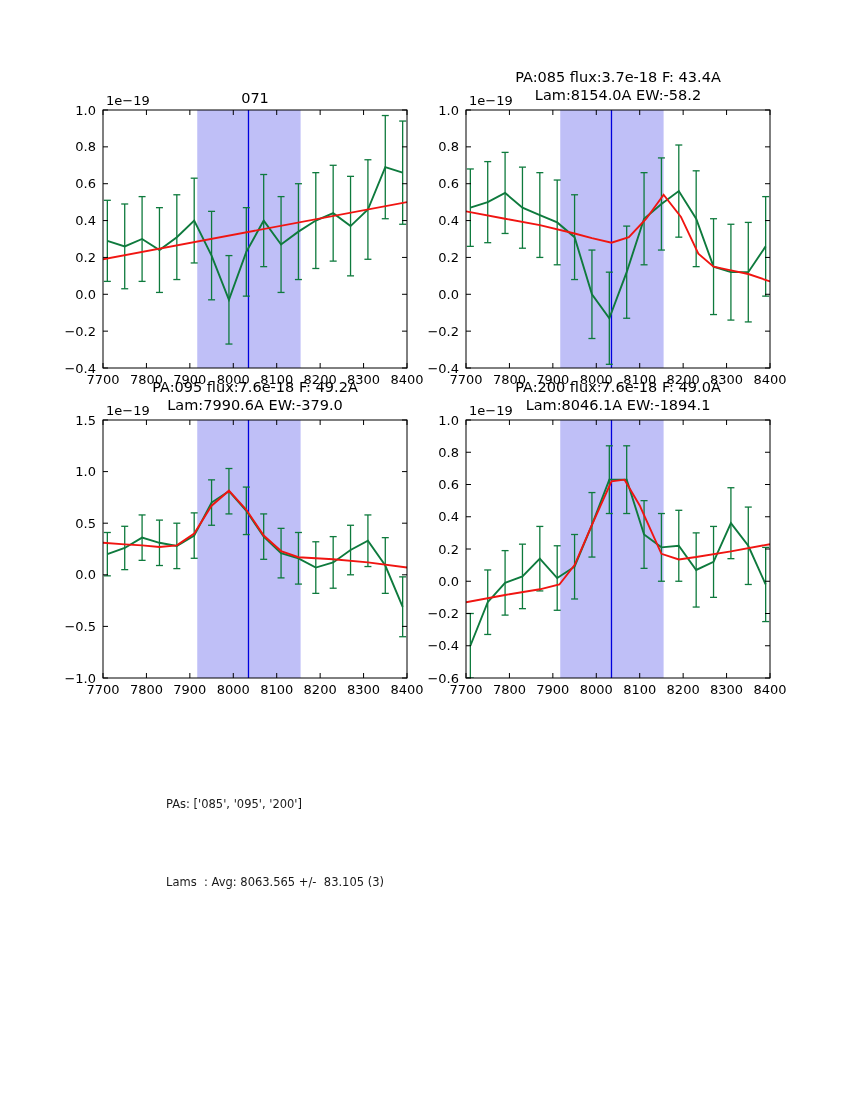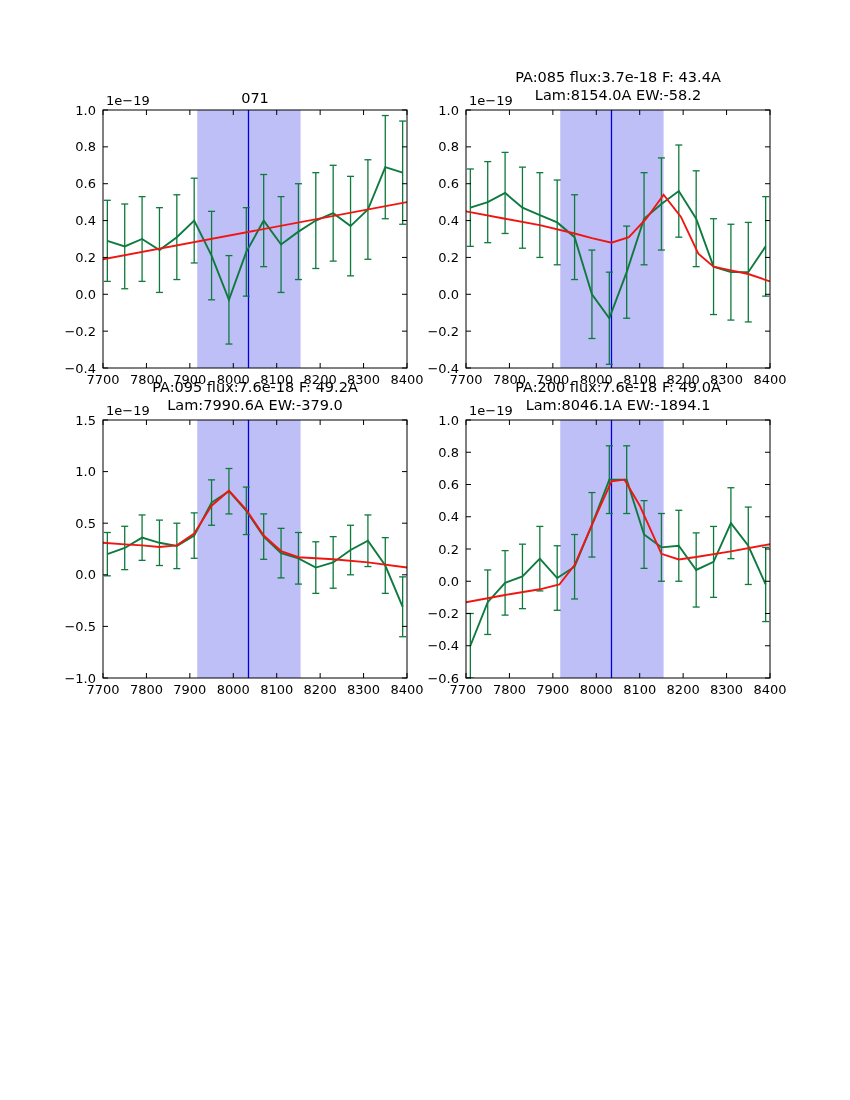--- a/index.html
+++ b/index.html
@@ -478,15 +478,17 @@
       <line x1="466" x2="471" y1="678" y2="678" stroke="#000000"></line>
       <line x1="770" x2="765" y1="678" y2="678" stroke="#000000"></line>
       <text x="459" y="682.5" text-anchor="end" font-size="13">−0.6</text>
       <text x="469" y="415" font-size="13">1e−19</text>
       <text x="618" y="392" text-anchor="middle" font-size="14.5">PA:200 flux:7.6e-18 F: 49.0A</text>
       <text x="618" y="410" text-anchor="middle" font-size="14.5">Lam:8046.1A EW:-1894.1</text>
     </g>
   </svg>
 
 <div id="summary-block">
+  <div>PAs: ['085', '095', '200']</div>
+  <div>Lams  : Avg: 8063.565 +/-  83.105 (3)</div>
   
   
 </div>
 
 </body></html>

